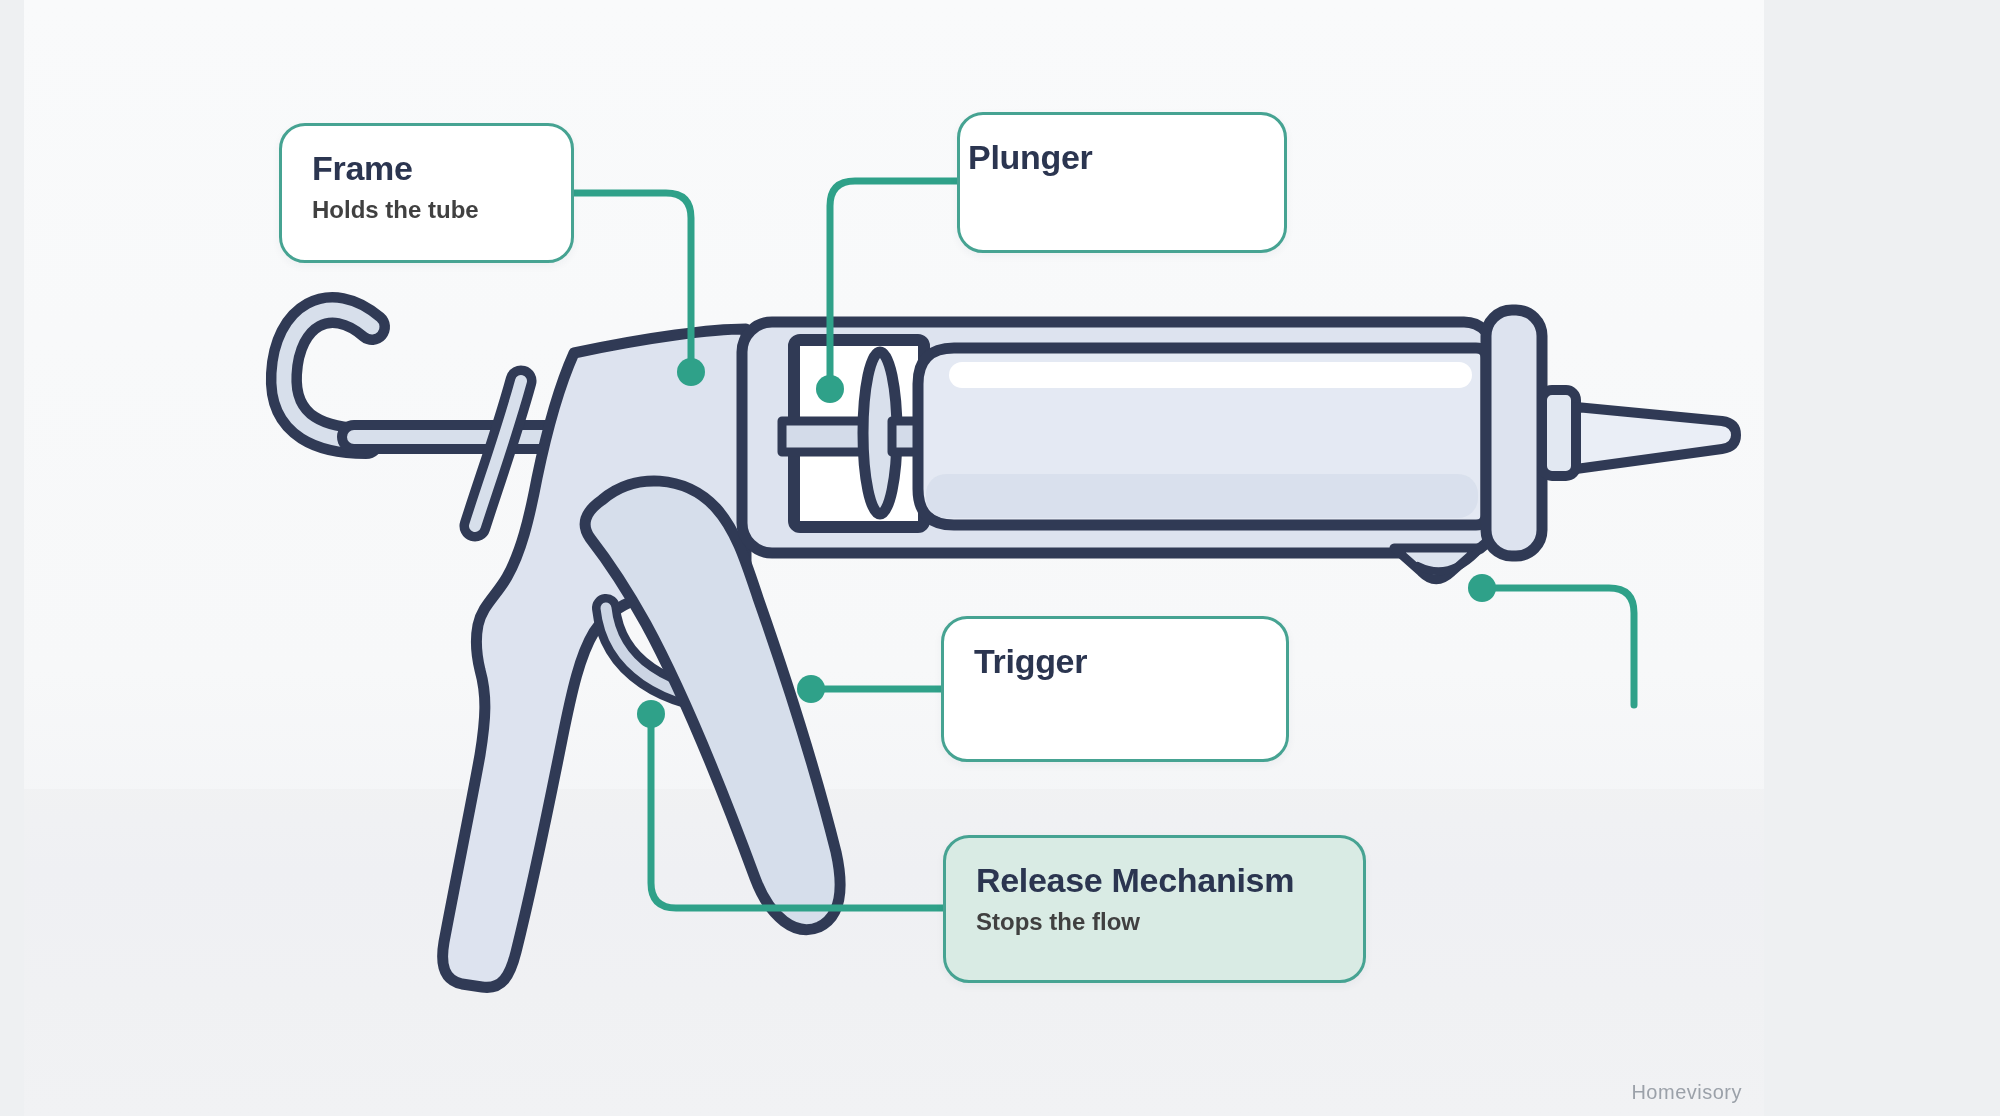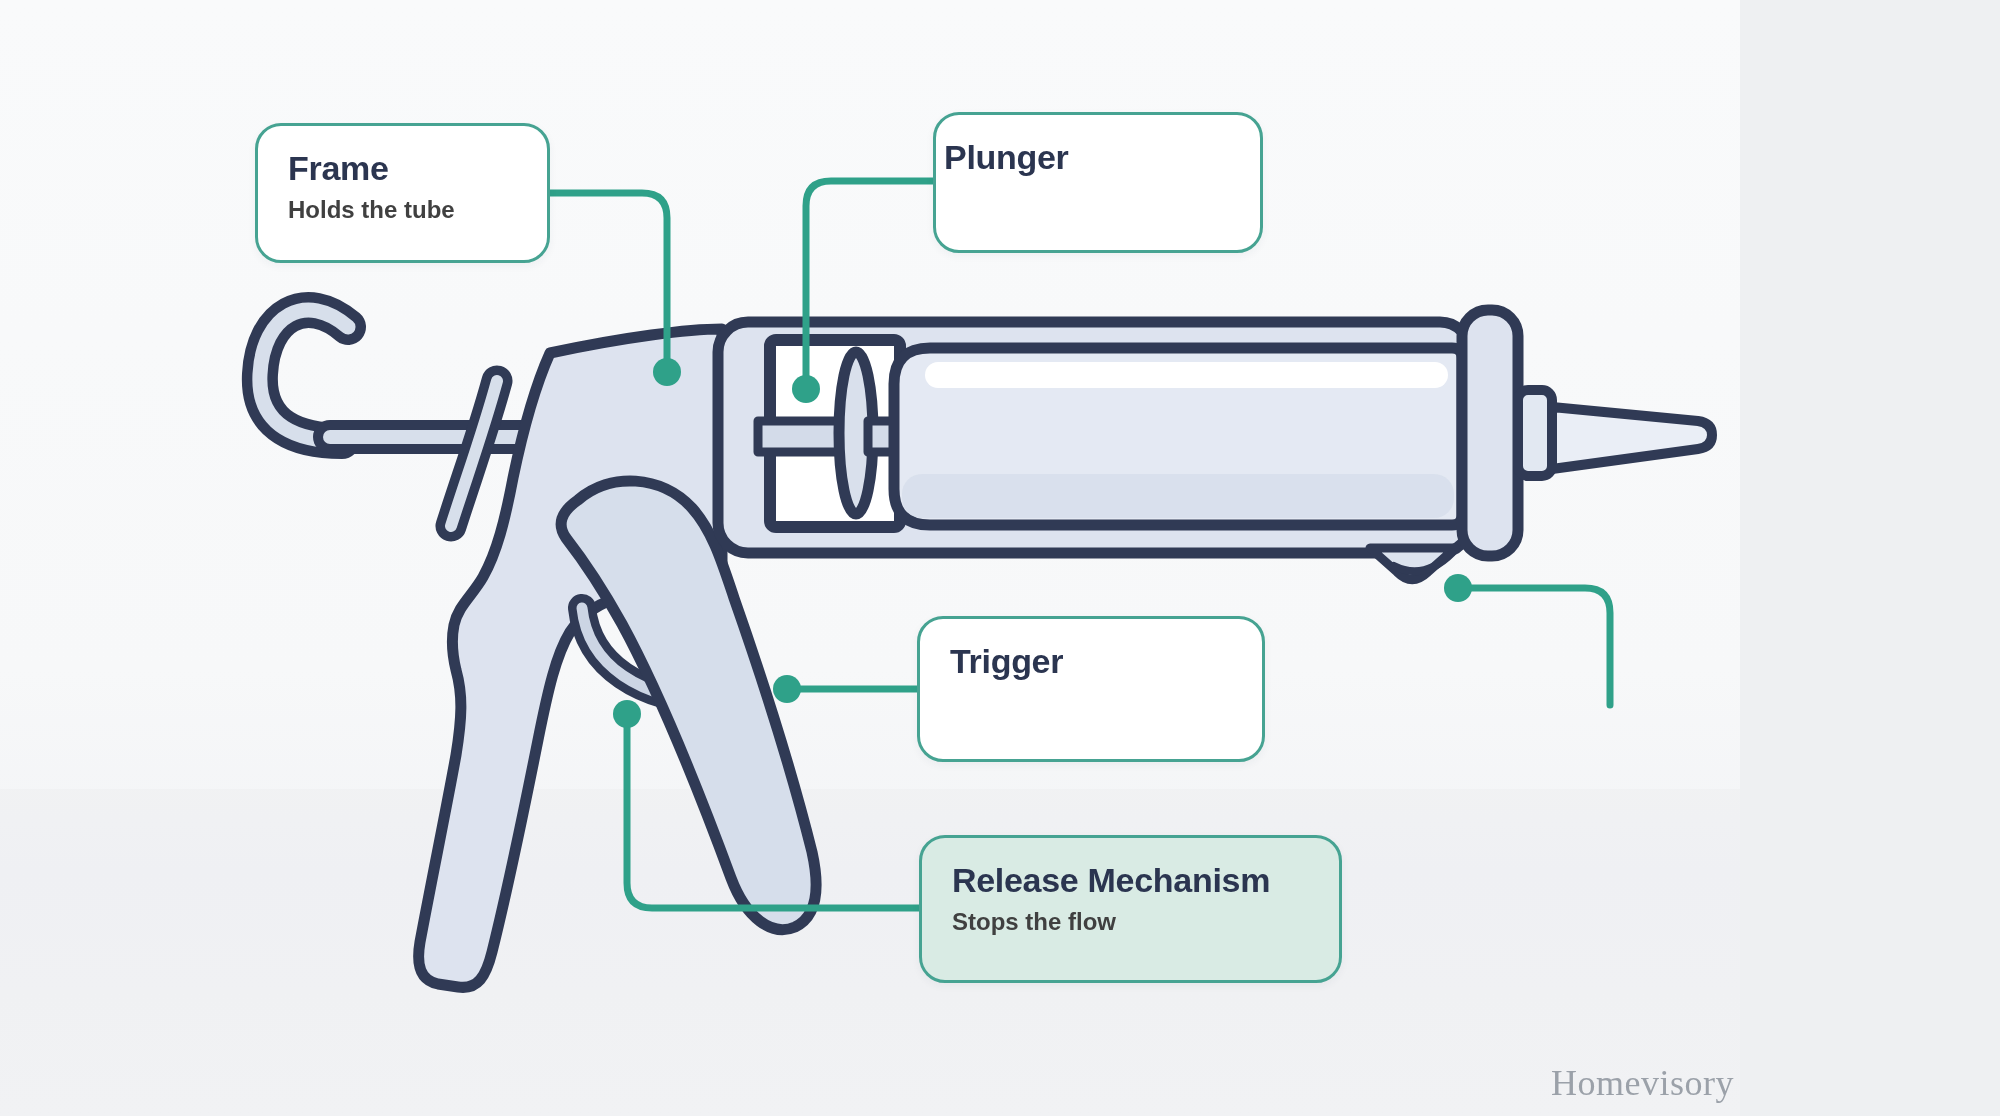--- a/index.html
+++ b/index.html
@@ -5,20 +5,21 @@
   html,body{margin:0;padding:0;}
   body{
     font-family:"Liberation Sans", sans-serif;
     background:#eef0f2;
   }
   .stage{
     position:relative;
     width:1740px;height:1116px;
     background:linear-gradient(180deg,#f9fafb 0%,#f7f8f9 60%,#f3f4f6 78%,#f5f6f8 100%);
     overflow:hidden;
+    margin-left:24px;
   }
   .bg-band{
     position:absolute;left:0;top:789px;width:2000px;height:327px;
     background:rgba(226,229,234,0.22);
     pointer-events:none;
   }
   svg.diagram{position:absolute;left:0;top:0;}
   .label-box{
     position:absolute;
     box-sizing:border-box;
@@ -37,22 +38,22 @@
   .label-desc{
     font-size:24px;font-weight:700;color:#404040;
     line-height:1.25;white-space:nowrap;
   }
   #label-frame  {left:255px; top:123px; width:295px; height:140px;}
   #label-plunger{left:933px; top:112px; width:330px; height:141px;padding-left:8px;}
   #label-trigger{left:917px; top:616px; width:348px; height:146px;}
   #label-release{left:919px; top:835px; width:423px; height:148px;}
   #label-cutter {left:1453px;top:705px; width:315px; height:143px;}
   .watermark{
-    position:absolute;right:6px;bottom:12px;
-    font-size:36px;color:#9ba1a9;letter-spacing:0.5px;font-family:Liberation Serif, serif;
+    position:absolute;right:22px;bottom:12px;
+    font-size:20px;color:#9ba1a9;letter-spacing:0.5px;
   }
 </style>
 </head>
 <body>
 
 <div class="stage">
   <div class="bg-band"></div>
 
   <svg class="diagram" width="2000" height="1116" viewBox="0 0 2000 1116">
 

